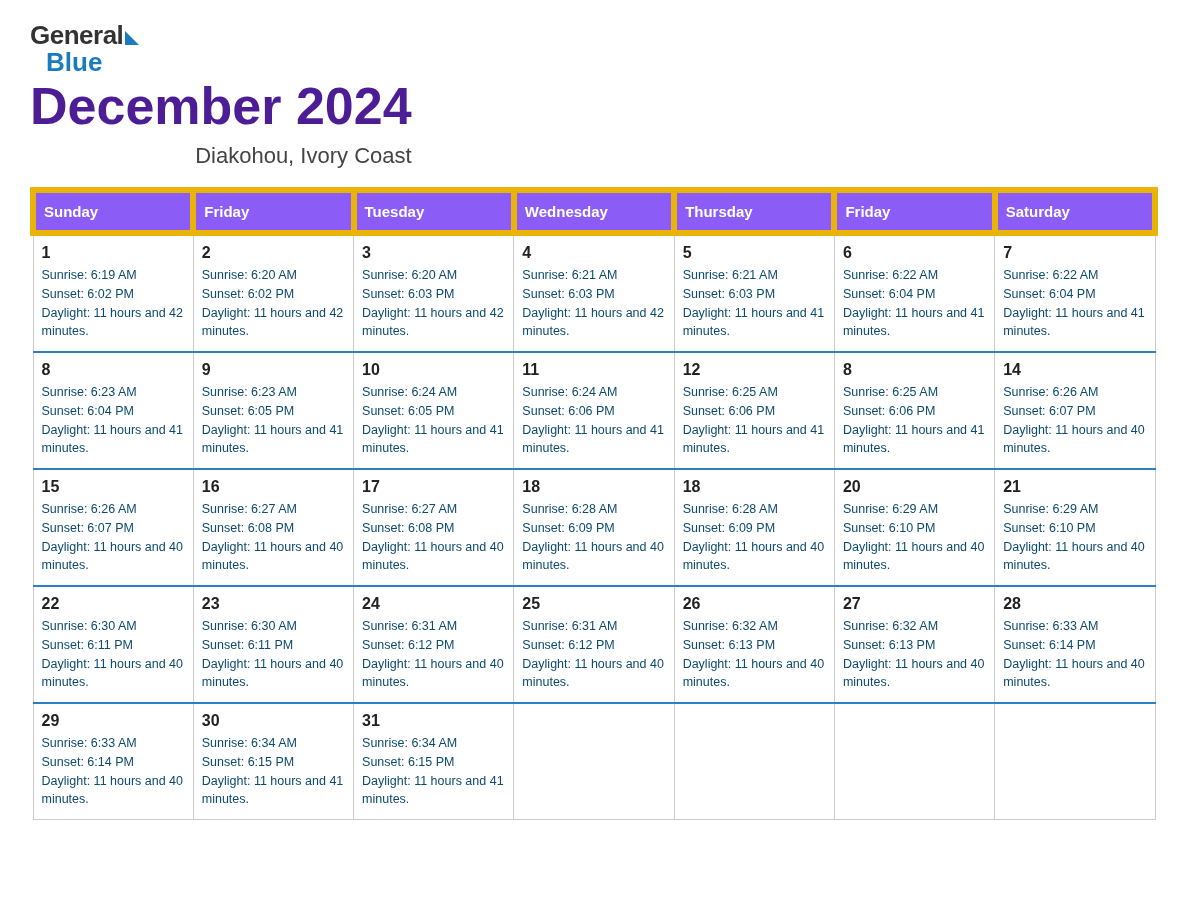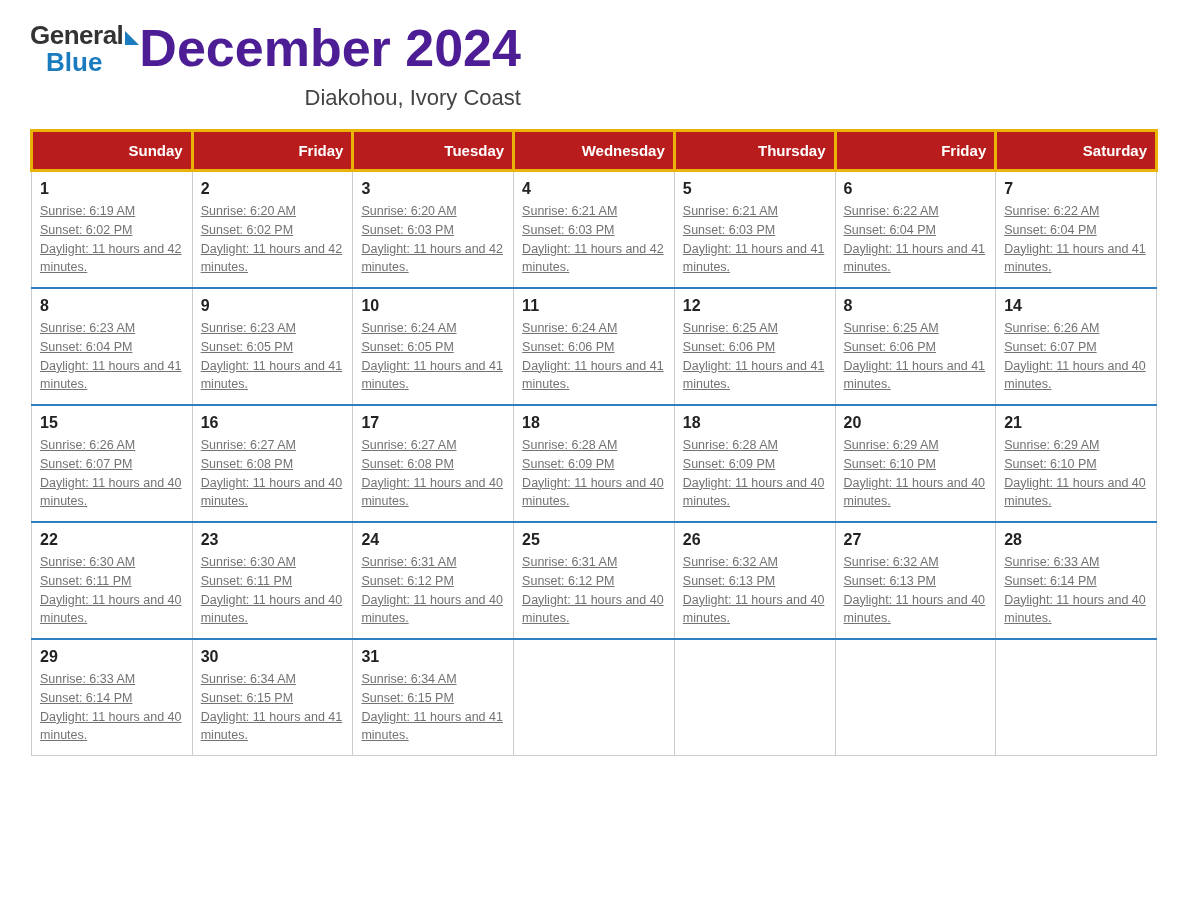--- a/index.html
+++ b/index.html
@@ -7,20 +7,21 @@
       background: #fff;
       font-family: Arial, sans-serif;
       padding: 20px 30px;
       width: 1188px;
       min-height: 918px;
     }
     .header {
       display: flex;
       align-items: flex-start;
       margin-bottom: 18px;
+      flex-direction: column;
     }
     .logo {
       display: flex;
       flex-direction: column;
       align-items: flex-start;
     }
     .logo-top {
       display: flex;
       align-items: center;
     }
@@ -58,50 +59,49 @@
     .location {
       font-size: 22px;
       color: #444;
       margin-top: 8px;
     }
     table {
       width: 100%;
       border-collapse: collapse;
     }
     thead tr th {
-      background-color: #b91c1c;
+      background-color: #8b5cf6;
       color: #fff;
       font-size: 15px;
       font-weight: bold;
       padding: 10px 8px;
-      text-align: right;
-      border: 3px solid #eab308;
+      text-align: left;
+      border: 6px solid #eab308;
     }
     tbody tr td {
       vertical-align: top;
       border: 1px solid #ccc;
       border-top: 2px solid #2e7fc1;
       padding: 8px 8px 10px 8px;
       font-size: 13px;
       color: #333;
       width: 14.28%;
       min-height: 100px;
     }
     .day-num {
       font-size: 16px;
       font-weight: bold;
       color: #222;
       margin-bottom: 4px;
       display: block;
     }
     .day-info {
       font-size: 12.5px;
-      color: #737373;
+      color: #0c4a6e;
       line-height: 1.5;
-      text-decoration: underline;
     }
     tbody tr td:empty {
       border-top: 2px solid #2e7fc1;
     }
   </style>
 </head>
 <body>
 
 <div class="header">
   <div class="logo">

